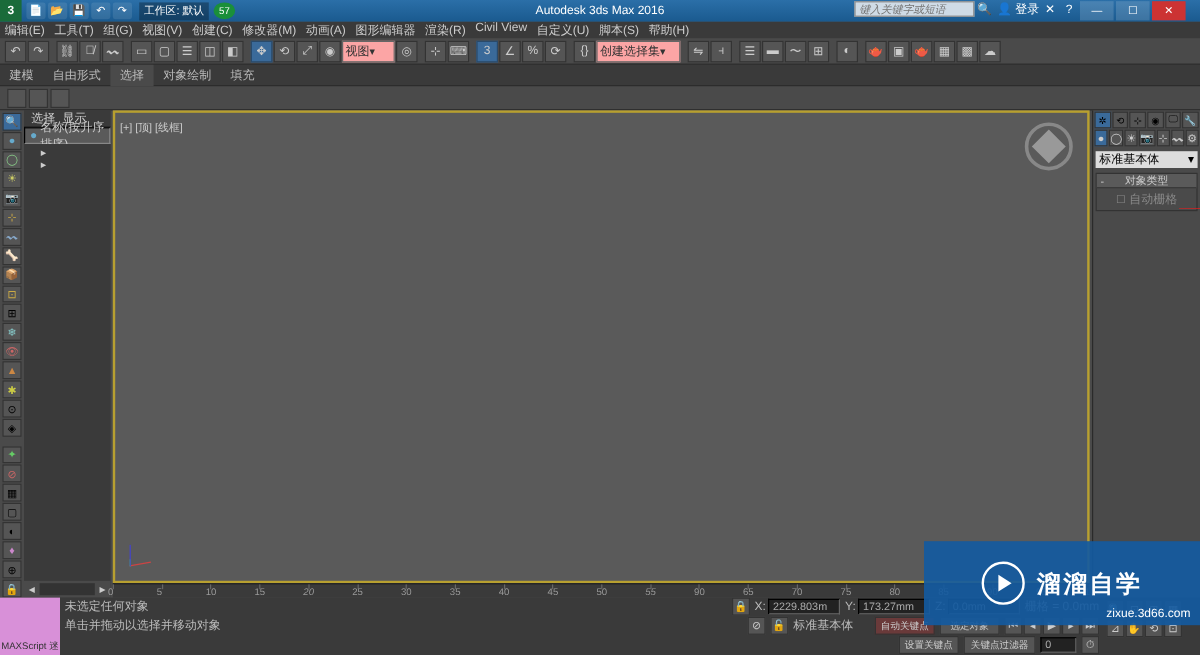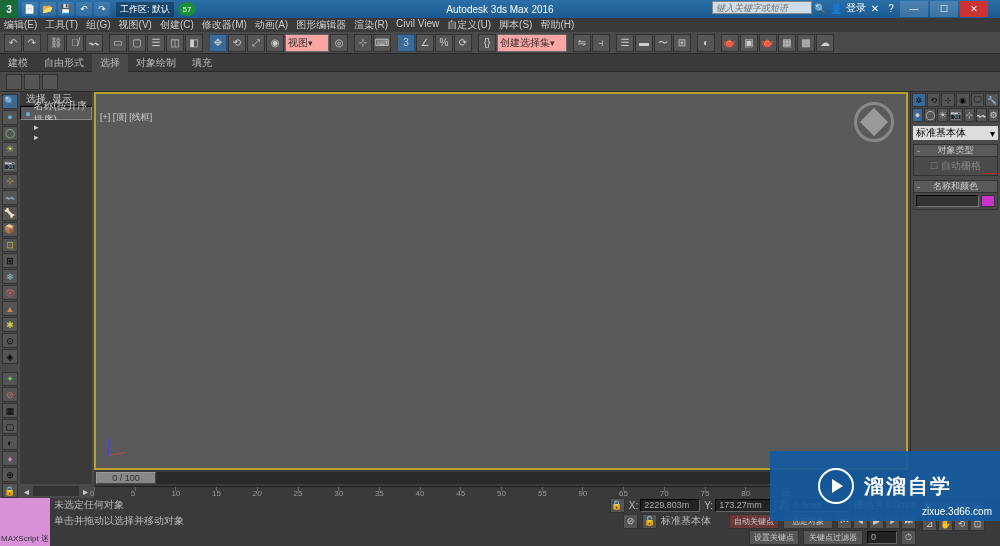--- a/index.html
+++ b/index.html
@@ -50,21 +50,21 @@
 .se-header { height: 14px; background: #3a3a3a; border-bottom: 1px solid #2a2a2a; display: flex; align-items: center; gap: 6px; padding-left: 6px; color: #ccc; font-size: 9px; }
 .se-panel { height: 14px; background: #5a5a5a; border: 1px inset #333; color: #ccc; font-size: 9px; display: flex; align-items: center; padding-left: 4px; }
 .se-body { flex: 1; background: #3a3a3a; padding: 2px; }
 .se-item { color: #ccc; font-size: 9px; padding-left: 12px; display: flex; align-items: center; gap: 3px; }
 .se-footer { height: 14px; background: #4a4a4a; display: flex; align-items: center; }
 .se-slider { flex: 1; height: 10px; background: #333; }
 
 
 .viewport-wrap { flex: 1; display: flex; flex-direction: column; }
 .viewport { flex: 1; background: #5a5a5a; border: 2px solid #b8a030; position: relative; margin: 0 2px; }
-.vp-label { position: absolute; top: 17px; left: 4px; color: #ccc; font-size: 9px; }
+.vp-label { position: absolute; top: 6px; left: 4px; color: #ccc; font-size: 9px; }
 .vp-cube { position: absolute; top: 8px; right: 12px; width: 40px; height: 40px; }
 .vp-cube-outer { width: 40px; height: 40px; border: 3px solid #888; border-radius: 50%; display: flex; align-items: center; justify-content: center; }
 .vp-cube-inner { width: 20px; height: 20px; background: #999; transform: rotate(45deg); }
 .vp-axis { position: absolute; bottom: 12px; left: 12px; width: 30px; height: 30px; }
 .vp-axis .x { position: absolute; bottom: 0; left: 0; width: 18px; height: 1px; background: #c44; transform-origin: left; transform: rotate(-10deg); }
 .vp-axis .y { position: absolute; bottom: 0; left: 0; width: 1px; height: 6px; background: #4c4; }
 .vp-axis .z { position: absolute; bottom: 0; left: 0; width: 1px; height: 18px; background: #44c; }
 .annotation-arrow { position: absolute; top: 78px; left: 653px; width: 255px; height: 2px; pointer-events: none; }
 
 
@@ -284,24 +284,20 @@
           <div class="z"></div>
       </div>
       <svg class="annotation-arrow" width="265" height="110">
         <defs>
             <marker id="ah" markerWidth="10" markerHeight="8" refX="9" refY="4" orient="auto">
               <polygon points="0 0, 10 4, 0 8" fill="#e02020"></polygon>
             </marker>
           </defs>
         <line x1="0" y1="108" x2="253" y2="2" stroke="#e02020" stroke-width="2" marker-end="url(#ah)"></line>
       </svg>
-    </div>
-    <div class="timeslider">
-      <div class="ts-handle">0 / 100</div>
-      <div class="ts-track"></div>
     </div>
     <div class="ruler" id="ruler">
         <div class="ruler-tick" style="left: 0%;"></div>
         <div class="ruler-label" style="left: calc(0% - 4px);">0</div>
         <div class="ruler-tick" style="left: 5%;"></div>
         <div class="ruler-label" style="left: calc(5% - 4px);">5</div>
         <div class="ruler-tick" style="left: 10%;"></div>
         <div class="ruler-label" style="left: calc(10% - 4px);">10</div>
         <div class="ruler-tick" style="left: 15%;"></div>
         <div class="ruler-label" style="left: calc(15% - 4px);">15</div>
@@ -363,27 +359,20 @@
     <div class="cmd-dd">
         <span>标准基本体</span>
         <span>▾</span>
       </div>
 
     <div class="cmd-rollout">
       <div class="cmd-rollout-hdr">对象类型</div>
       <div class="cmd-check">☐ <span>自动栅格</span></div>
     </div>
 
-    <div class="cmd-rollout">
-      <div class="cmd-rollout-hdr">名称和颜色</div>
-      <div class="cmd-color-row">
-        <div class="cmd-name-input"></div>
-        <div class="cmd-swatch"></div>
-      </div>
-    </div>
   </div>
 </div>
 
 <div class="statusbar">
   <div class="mxs">MAXScript 迷</div>
   <div class="status-mid">
     <div class="status-row1">
       <span>未选定任何对象</span>
       <div style="flex:1"></div>
       <div class="status-btn">🔒</div>

